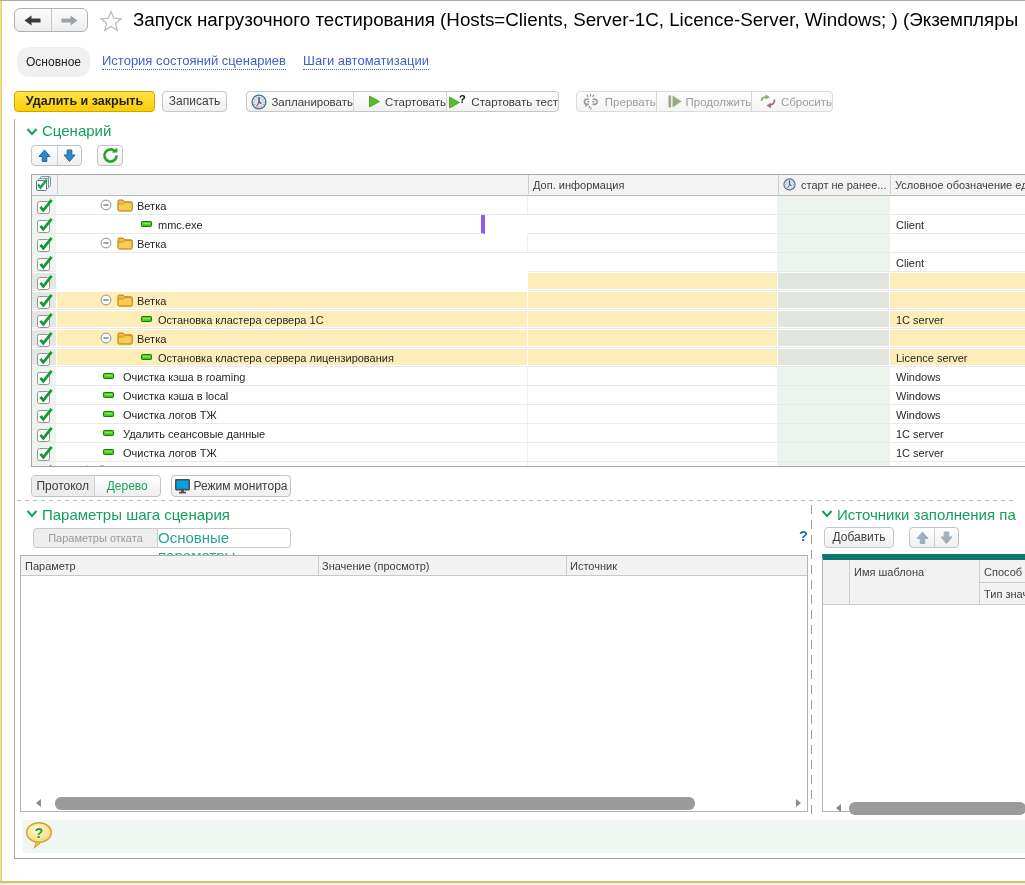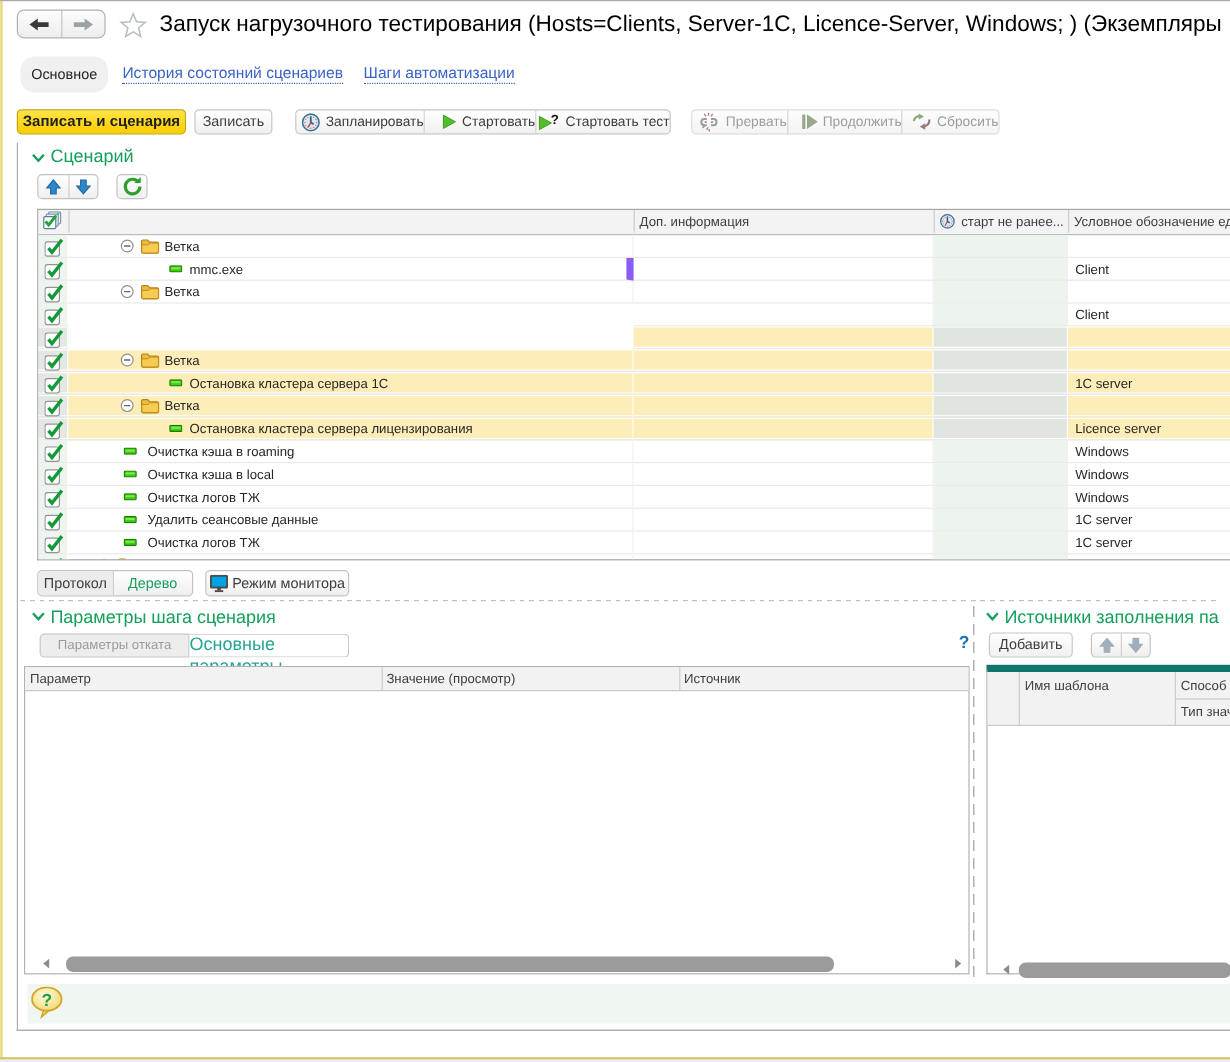--- a/index.html
+++ b/index.html
@@ -66,21 +66,21 @@
     </svg>
 <svg class="abs" style="left:99px;top:9px" width="24" height="24" viewBox="0 0 24 24">
       <path d="M12 2.5 L14.8 9.2 L22 9.7 L16.5 14.3 L18.2 21.3 L12 17.5 L5.8 21.3 L7.5 14.3 L2 9.7 L9.2 9.2 Z" fill="#fff" stroke="#b7bdc3" stroke-width="1.3"></path>
     </svg>
 <div class="abs nowrap" id="title">Запуск нагрузочного тестирования (Hosts=Clients, Server-1C, Licence-Server, Windows; ) (Экземпляры </div>
 
 <div class="abs" id="tab-osn">Основное</div>
 <div class="abs toplink" style="left:102px;">История состояний сценариев</div>
 <div class="abs toplink" style="left:303px;">Шаги автоматизации</div>
 
-<div class="abs" id="btn-save">Записать и сценария</div>
+<div class="abs" id="btn-save">Удалить и закрыть</div>
 <div class="abs btn" id="btn-zap">Записать</div>
 <div class="abs grp" id="grp1">
   <div class="seg" style="width:106px"><span class="ic" id="ic-clock"><svg width="16" height="16" viewBox="0 0 16 16">
             <circle cx="8" cy="8" r="6.9" fill="#d8e9f4" stroke="#3f7192" stroke-width="1.3"></circle>
             <circle cx="8.00" cy="3.10" r="0.55" fill="#e06060"></circle>
             <circle cx="10.45" cy="3.76" r="0.55" fill="#e06060"></circle>
             <circle cx="12.24" cy="5.55" r="0.55" fill="#e06060"></circle>
             <circle cx="12.90" cy="8.00" r="0.55" fill="#e06060"></circle>
             <circle cx="12.24" cy="10.45" r="0.55" fill="#e06060"></circle>
             <circle cx="10.45" cy="12.24" r="0.55" fill="#e06060"></circle>
@@ -221,21 +221,21 @@
           <div class="cell startcell " style="left:746px;width:112px;border-bottom:1px solid #e9e9e9;border-right:1px solid #f0f0f0;"></div>
           <div class="cell " style="left:858px;width:136px;border-bottom:1px solid #e9e9e9;"></div>
         </div>
         <div class="throw">
           <div class="cell cbcell " style="left:0;width:25px;border-bottom:1px solid #e9e9e9;">
             <span style="position:absolute;left:5px;top:1px;line-height:0;"><svg width="19" height="18" viewBox="0 0 19 18">
                 <rect x="0.5" y="4.5" width="12" height="12" rx="2" fill="#fff" stroke="#949494"></rect>
                 <path d="M3.4 9.8 L6.3 13.3 L14.6 2.8" stroke="#149938" stroke-width="2.8" fill="none"></path>
               </svg></span>
           </div>
-          <div class="cell " style="left:25px;width:471px;border-bottom:1px solid #e9e9e9;border-right:6px solid #8b5cf6;">
+          <div class="cell " style="left:25px;width:428px;border-bottom:1px solid #e9e9e9;border-right:4px solid #8b5cf6;">
             <span style="position:absolute;left:84px;top:6px;line-height:0;"><svg width="11" height="6" viewBox="0 0 11 6">
                 <rect x="0.5" y="0.5" width="10" height="5" rx="0.8" fill="#3ecf10" stroke="#1c7a02"></rect>
                 <rect x="1.8" y="1.7" width="7.4" height="1.6" fill="#8aee65" opacity="0.85"></rect>
               </svg></span>
             <div class="treetxt" style="left:101px;">mmc.exe</div>
           </div>
           <div class="cell " style="left:496px;width:250px;border-bottom:1px solid #e9e9e9;border-right:1px solid #f0f0f0;"></div>
           <div class="cell startcell " style="left:746px;width:112px;border-bottom:1px solid #e9e9e9;border-right:1px solid #f0f0f0;"></div>
           <div class="cell " style="left:858px;width:136px;border-bottom:1px solid #e9e9e9;">
             <div class="usltxt">Client</div>

